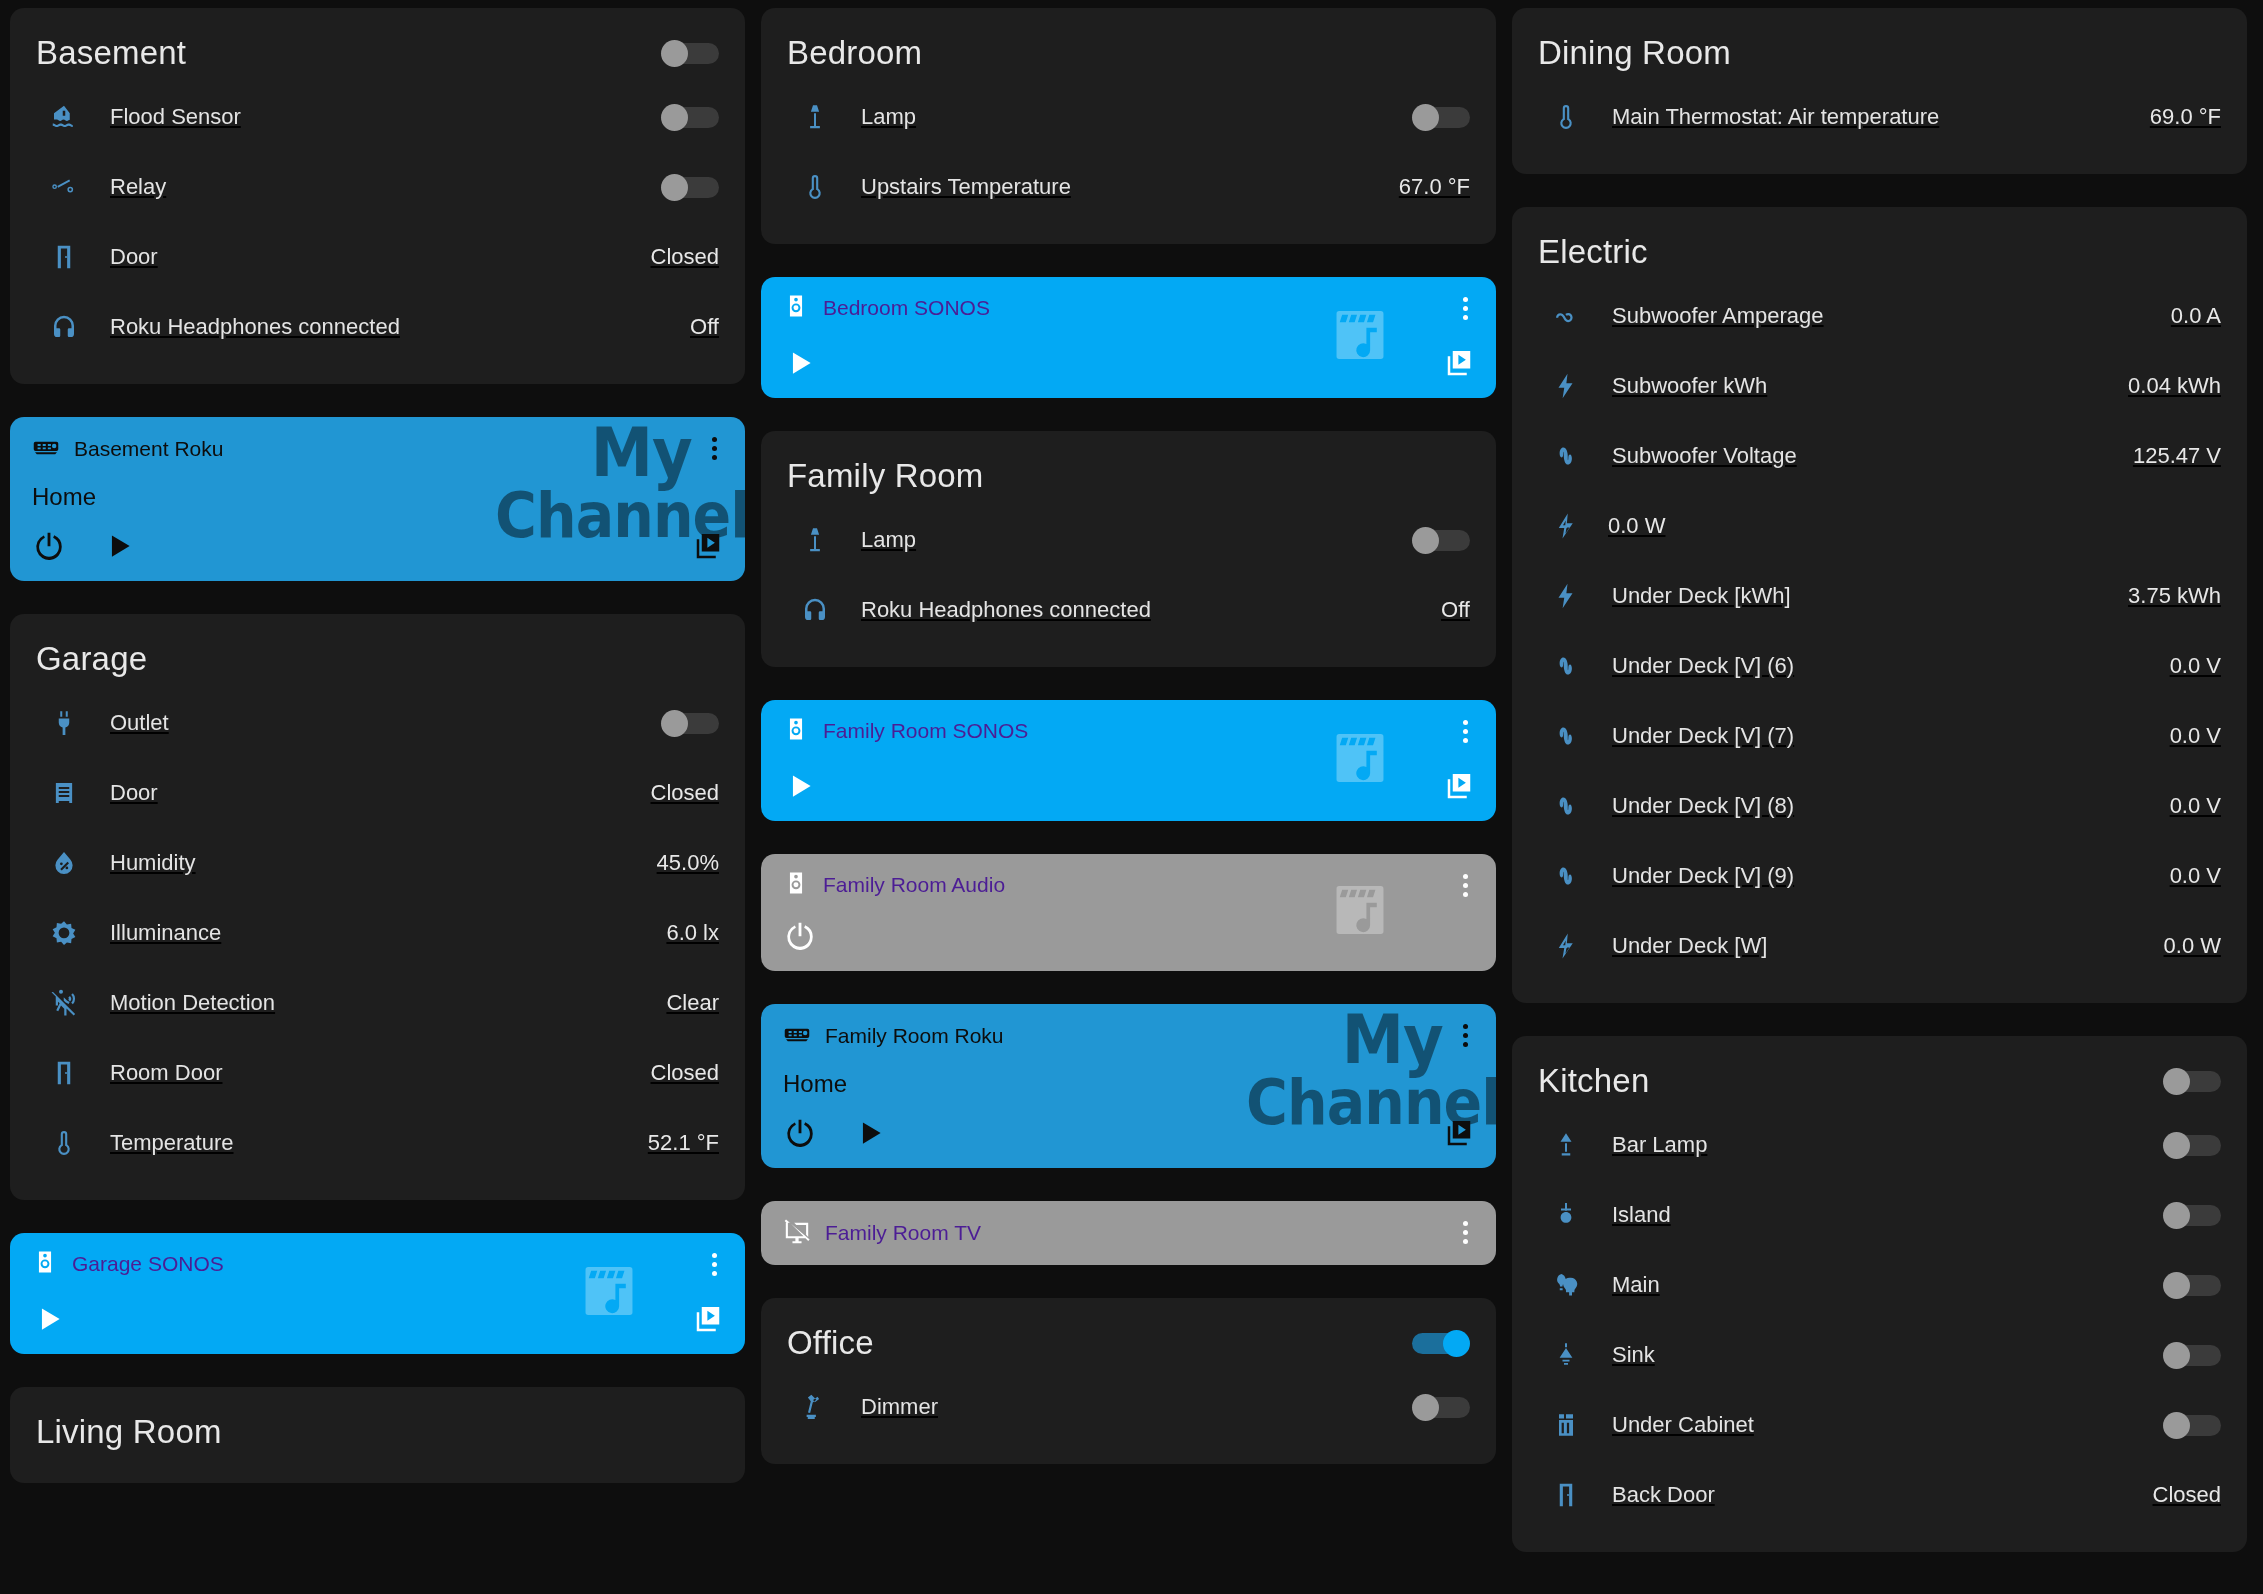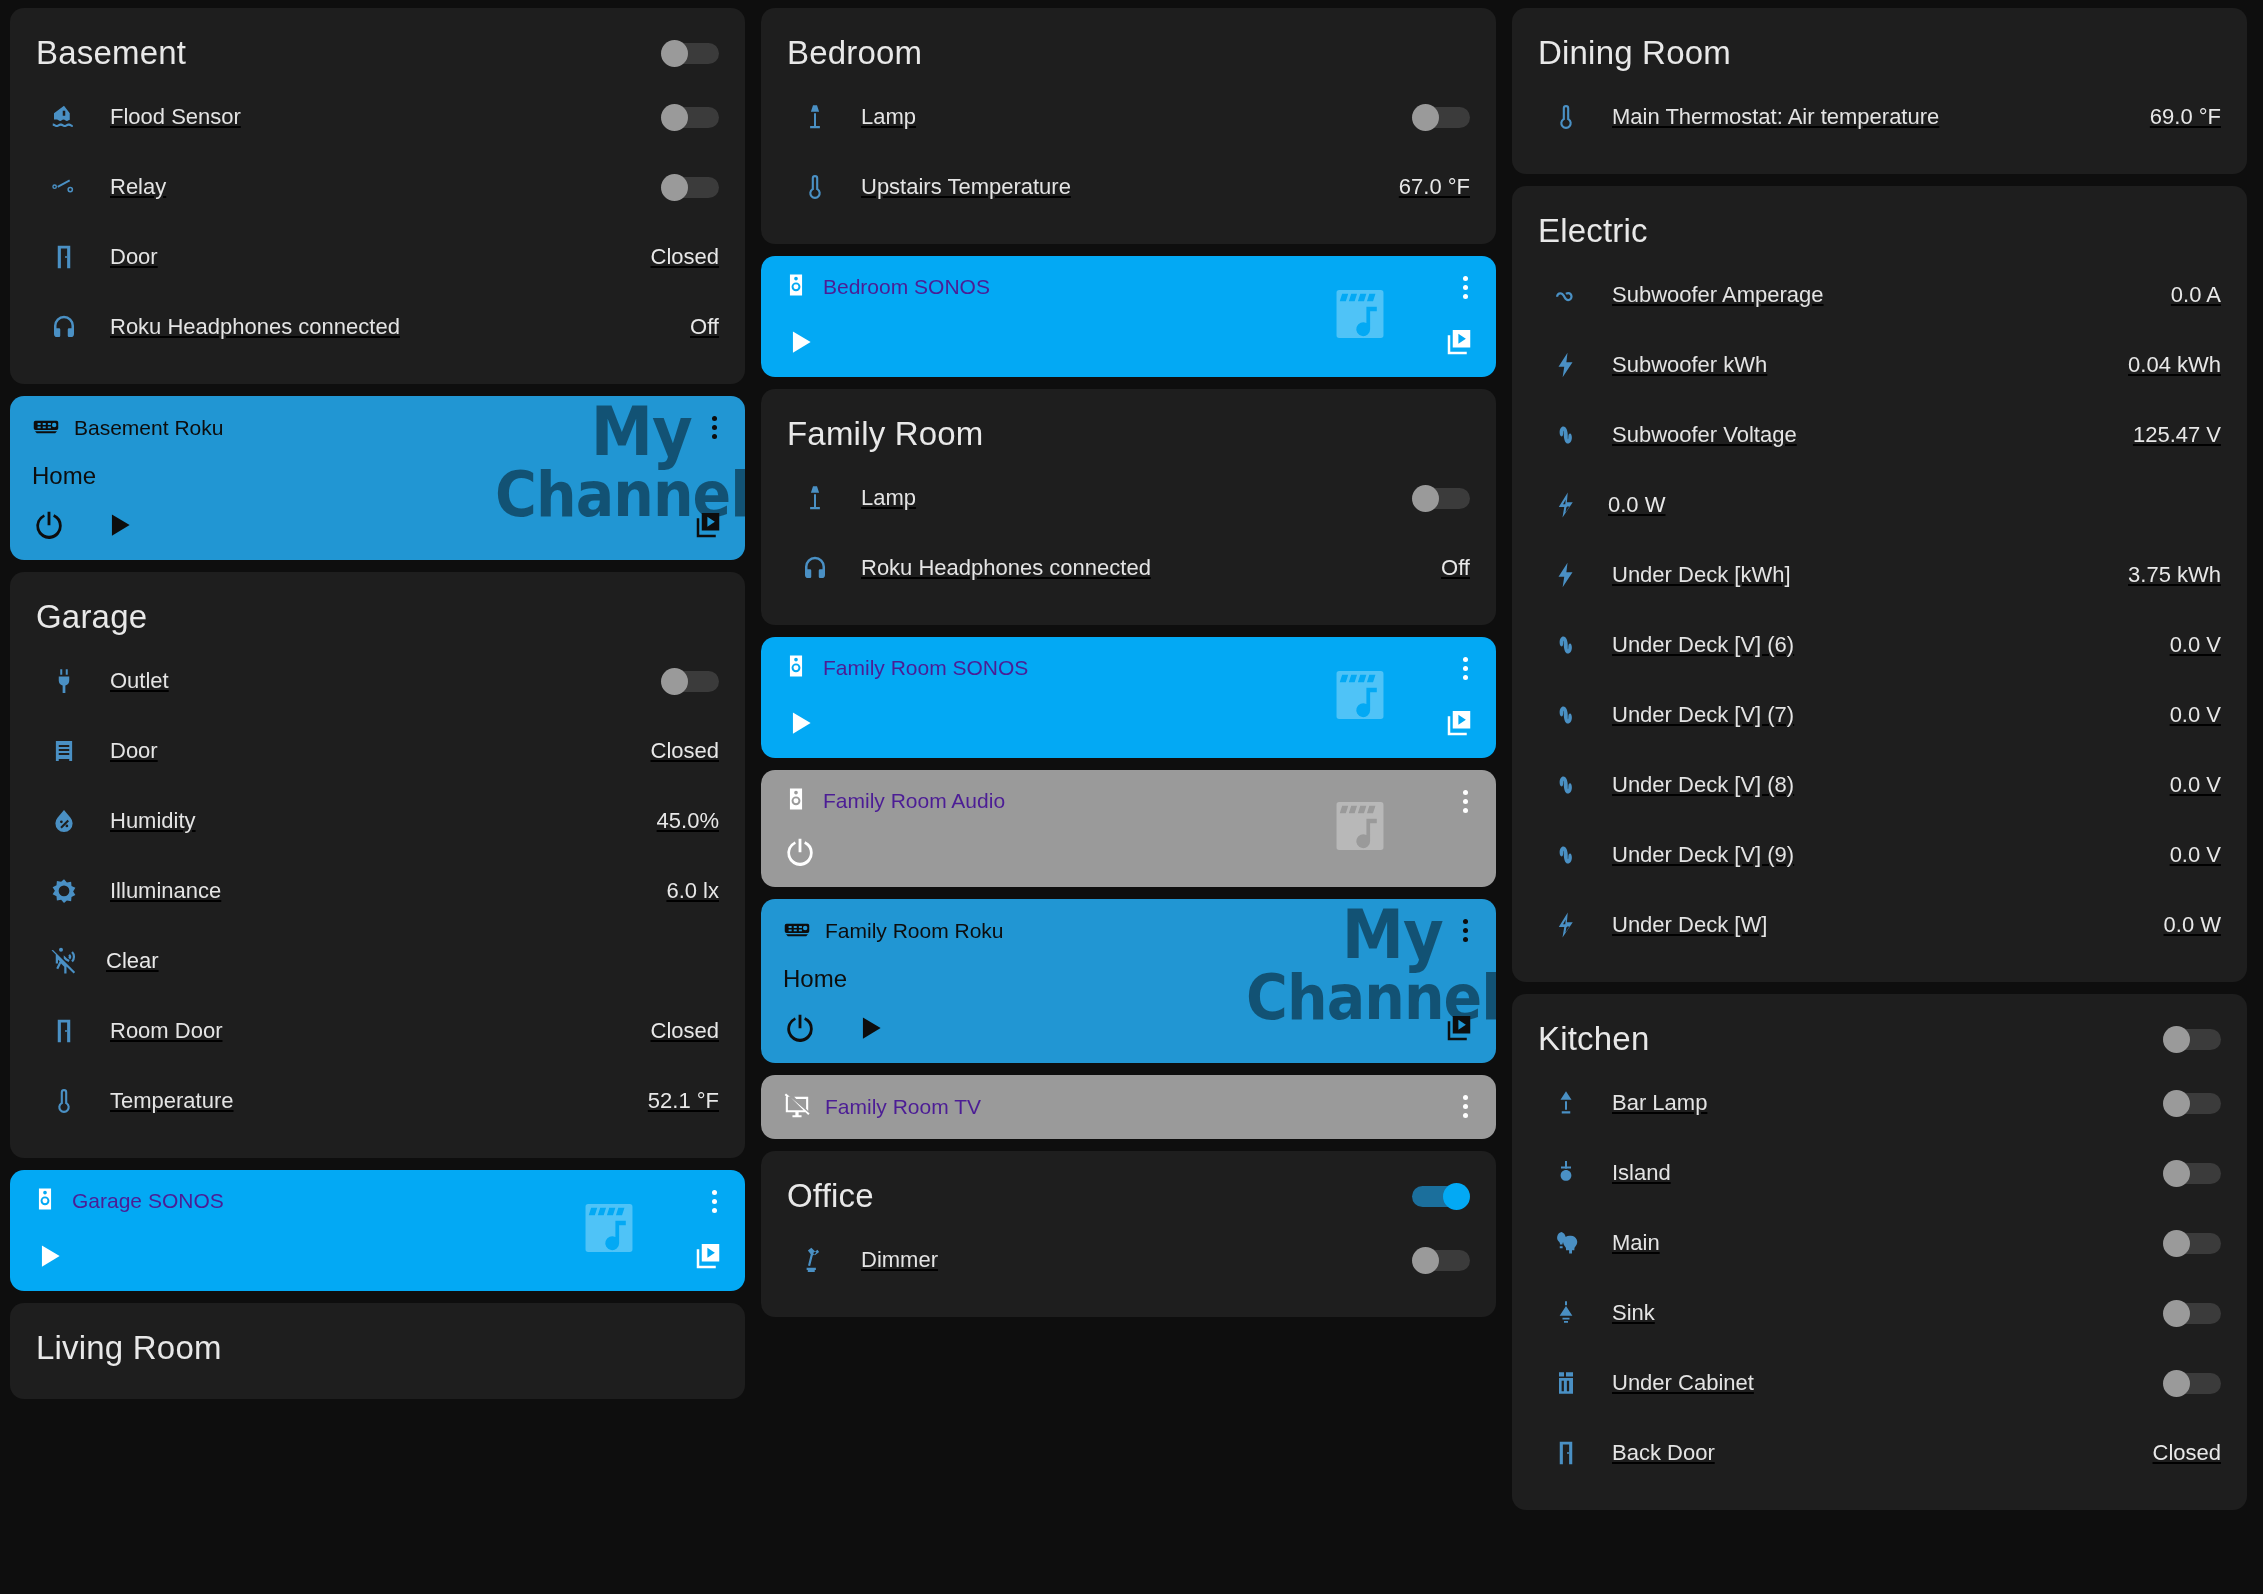--- a/index.html
+++ b/index.html
@@ -12,21 +12,21 @@
     overflow: hidden;
   }
   .board {
     display: flex;
     gap: 16px;
     padding: 8px 10px 0 10px;
     width: 2263px;
     height: 1594px;
     align-items: flex-start;
   }
-  .col { width: 735px; flex: 0 0 735px; display: flex; flex-direction: column; gap: 12px; }
+  .col { width: 735px; flex: 0 0 735px; display: flex; flex-direction: column; gap: 33px; }
 
   
   .card {
     background: #1e1e1e;
     border-radius: 14px;
     padding: 18px 26px 22px 26px;
     overflow: hidden;
   }
   .card-head {
     display: flex;
@@ -350,20 +350,21 @@
             <span class="row-value">6.0 lx</span>
           </div>
           <div class="row">
             <span class="row-icon">
               <span class="">
                 <svg width="30" height="30" viewBox="0 0 24 24" fill="currentColor">
                   <path d="M9.6 4.6a1.6 1.6 0 1 0 0-3.2 1.6 1.6 0 0 0 0 3.2zM3.2 3.1 20.9 20.8l-1.2 1.2L14 16.3V22h-1.8v-5.4l-2.6-2.6-2.2 4.6-1.6-.8 2.7-5.6-1.3-1.3V14H5.4V6.7L2 3.3l1.2-.2zm8.6 4.3 2.6 2.6 2.1 1.1-.8 1.6-2.6-1.4-1.3-1.3V7.4zM17.8 5.4l1.3-1.2a6.4 6.4 0 0 1 0 8.8l-1.3-1.2a4.6 4.6 0 0 0 0-6.4zm-2.3 2.2 1.3-1.3a3.2 3.2 0 0 1 0 4.4l-1.3-1.3a1.4 1.4 0 0 0 0-1.8z"></path>
                 </svg>
               </span>
             </span>
+            <span class="row-label">Motion Detection</span>
             <span class="row-value">Clear</span>
           </div>
           <div class="row">
             <span class="row-icon">
               <span class="">
                 <svg width="30" height="30" viewBox="0 0 24 24" fill="currentColor">
                   <path d="M7 3h10v18h-2.5V5.2H9.5V21H7V3zm6 8.2h1.2v1.6H13v-1.6z"></path>
                 </svg>
               </span>
             </span>

